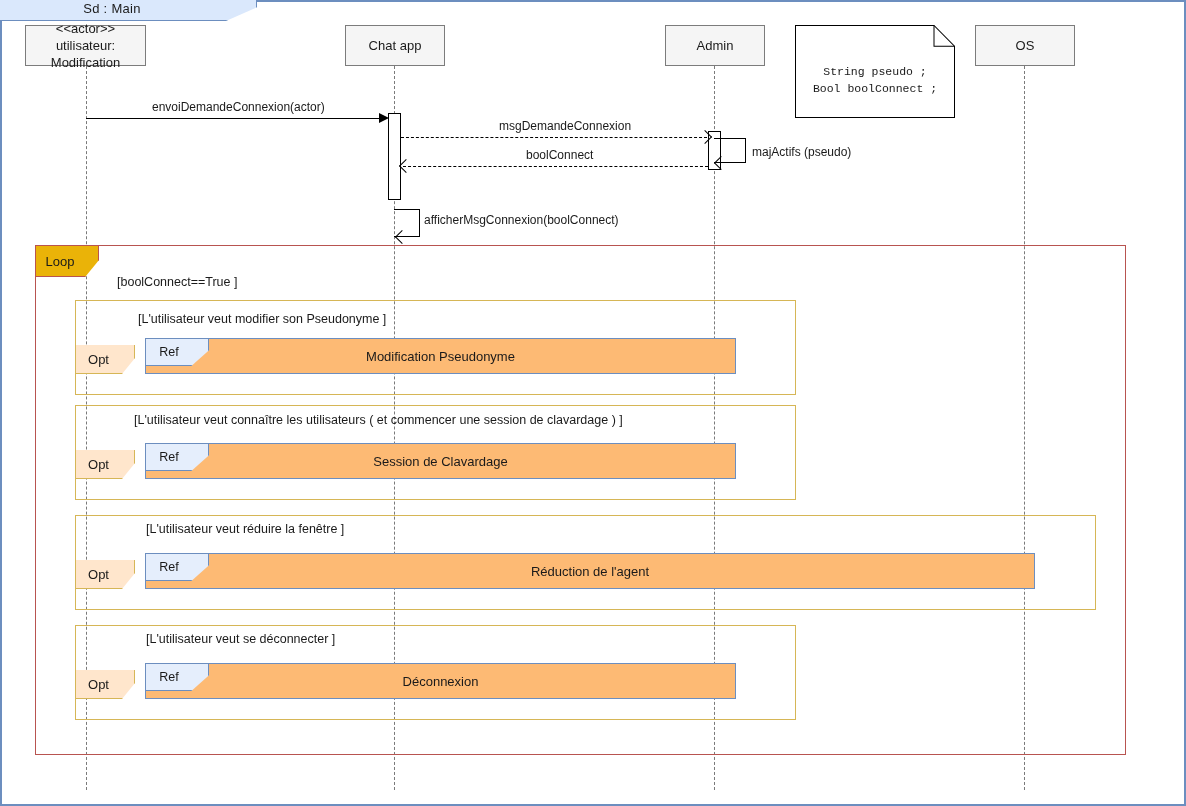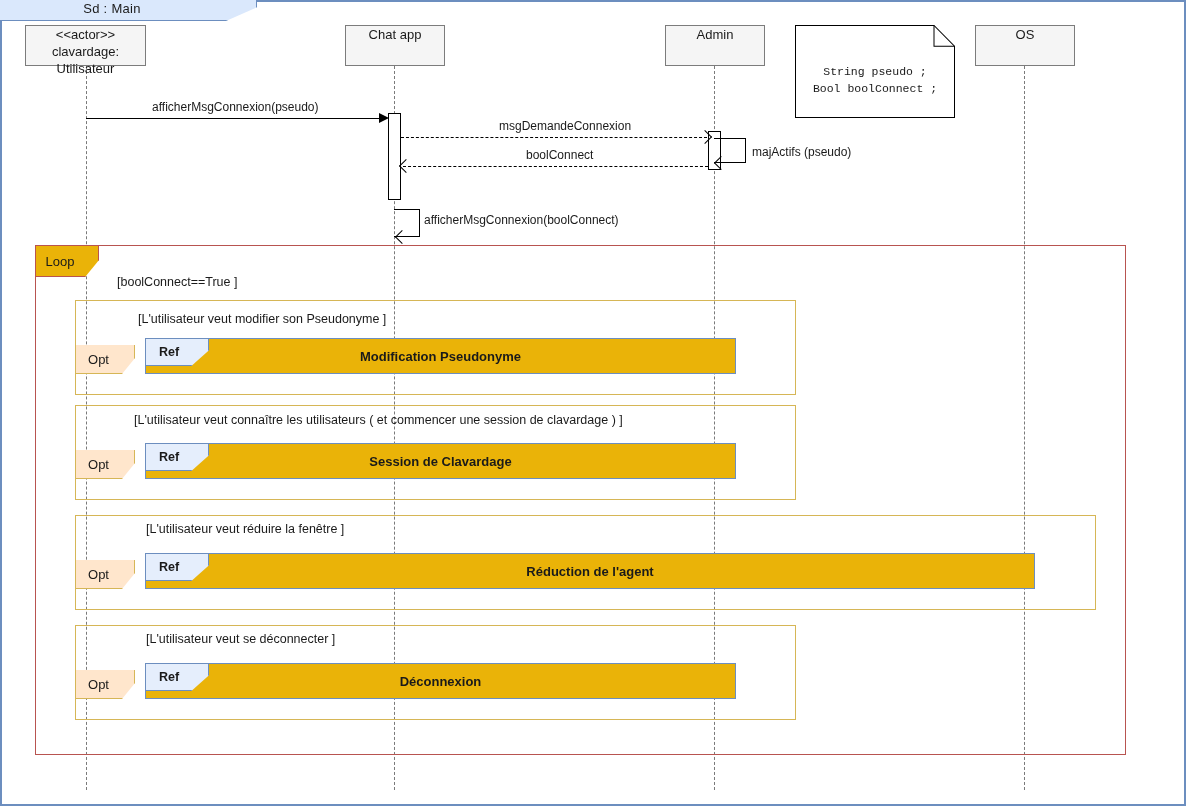--- a/index.html
+++ b/index.html
@@ -54,20 +54,21 @@
     border-left: 1px dashed #7a7a7a;
   }
   .lifeline-head {
     position: absolute;
     box-sizing: border-box;
     background: #f5f5f5;
     border: 1px solid #7c7c7c;
     display: flex;
     flex-direction: column;
     align-items: center;
+    justify-content: center;
     font-size: 13px;
     color: #1a1a1a;
     text-align: center;
     line-height: 17px;
   }
   
   .note-box {
     position: absolute;
     background: #ffffff;
   }
@@ -187,23 +188,22 @@
   .frag-guard {
     position: absolute;
     font-size: 12.5px;
     color: #1a1a1a;
     white-space: nowrap;
   }
   
   .ref-box {
     position: absolute;
     box-sizing: border-box;
-    background: #eab308;
+    background: #fdba74;
     border: 1.2px solid #6c8ebf;
-    font-weight: bold;
   }
   .ref-tab {
     position: absolute;
     left: 0; top: 0;
     width: 62px; height: 26px;
     background: #e5eefc;
     border-right: 1.2px solid #6c8ebf;
     border-bottom: 1.2px solid #6c8ebf;
     -webkit-clip-path: polygon(0 0, 100% 0, 100% 42%, 72% 100%, 0 100%);
     clip-path: polygon(0 0, 100% 0, 100% 42%, 72% 100%, 0 100%);
@@ -236,21 +236,21 @@
     <div class="sd-tab-label">Sd :  Main</div>
   </div>
 
   <div class="lifeline-line" style="left:86px; top:66px; height:724px;"></div>
   <div class="lifeline-line" style="left:394px; top:66px; height:724px;"></div>
   <div class="lifeline-line" style="left:714px; top:66px; height:724px;"></div>
   <div class="lifeline-line" style="left:1024px; top:66px; height:724px;"></div>
 
   <div class="lifeline-head" style="left:25px; top:25px; width:121px; height:41px;">
     <span>&lt;&lt;actor&gt;&gt;</span>
-    <span>clavardage: Utilisateur</span>
+    <span>utilisateur: Modification</span>
   </div>
 
   <div class="lifeline-head" style="left:345px; top:25px; width:100px; height:41px;">
     <span>Chat app</span>
   </div>
 
   <div class="lifeline-head" style="left:665px; top:25px; width:100px; height:41px;">
     <span>Admin</span>
   </div>
 
@@ -265,21 +265,21 @@
     </svg>
     <div class="note-text">String pseudo ;
 Bool boolConnect ;</div>
   </div>
 
   <div class="activation" style="left:388px; top:113px; width:13px; height:87px;"></div>
   <div class="activation" style="left:708px; top:131px; width:13px; height:39px;"></div>
 
   <div class="msg msg-solid" style="left:86px; top:118px; width:295px;"></div>
   <div class="arrowhead arrow-filled-right" style="left:379px; top:113px;"></div>
-  <div class="msg-label" style="left:152px; top:100px;">afficherMsgConnexion(pseudo)</div>
+  <div class="msg-label" style="left:152px; top:100px;">envoiDemandeConnexion(actor)</div>
 
   <div class="msg msg-dashed" style="left:401px; top:137px; width:306px;"></div>
   <div class="arrowhead arrow-open-right" style="left:700px; top:132px;"></div>
   <div class="msg-label" style="left:499px; top:119px;">msgDemandeConnexion</div>
 
   <div class="msg msg-dashed" style="left:403px; top:166px; width:305px;"></div>
   <div class="arrowhead arrow-open-left" style="left:401px; top:161px;"></div>
   <div class="msg-label" style="left:526px; top:148px;">boolConnect</div>
 
   <div class="self-msg" style="left:714px; top:138px; width:32px; height:25px;"></div>

